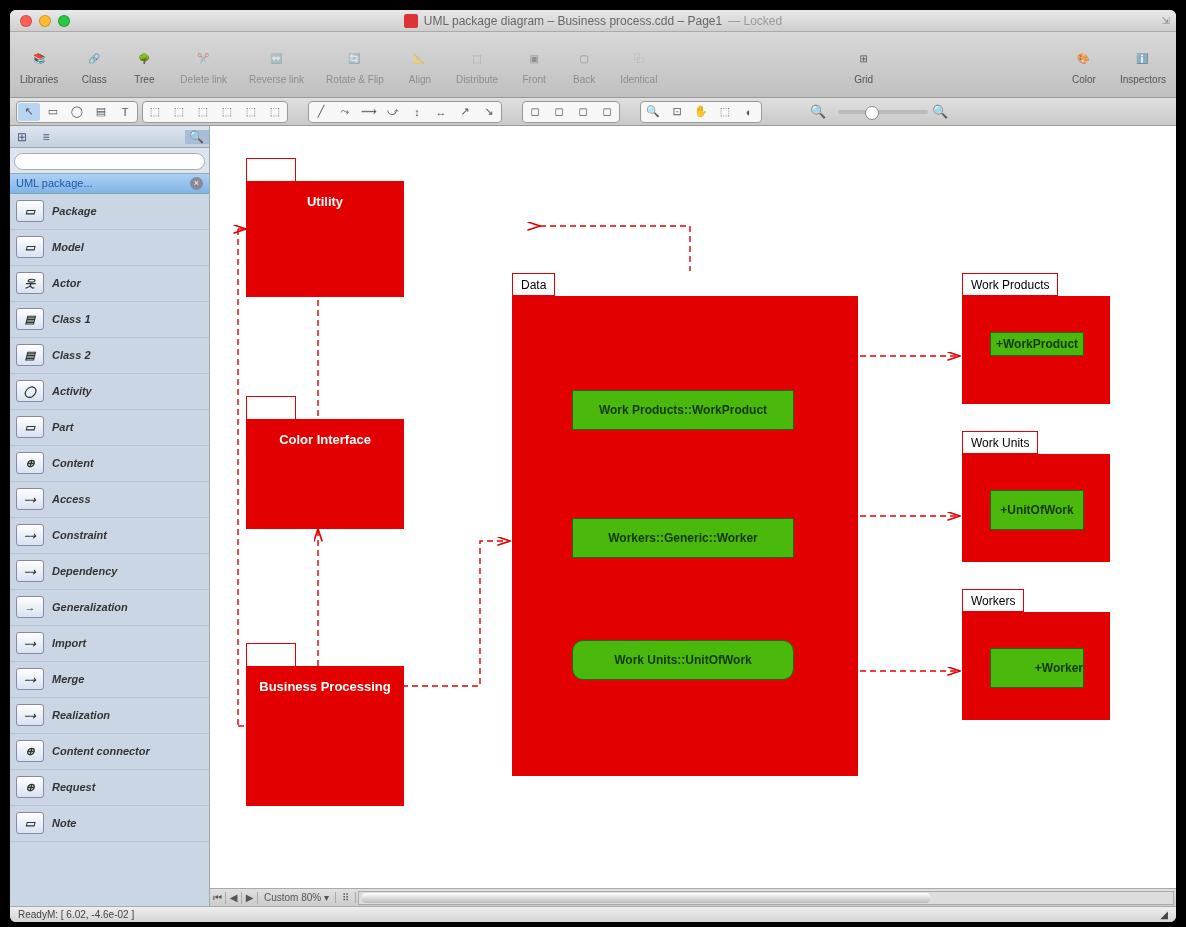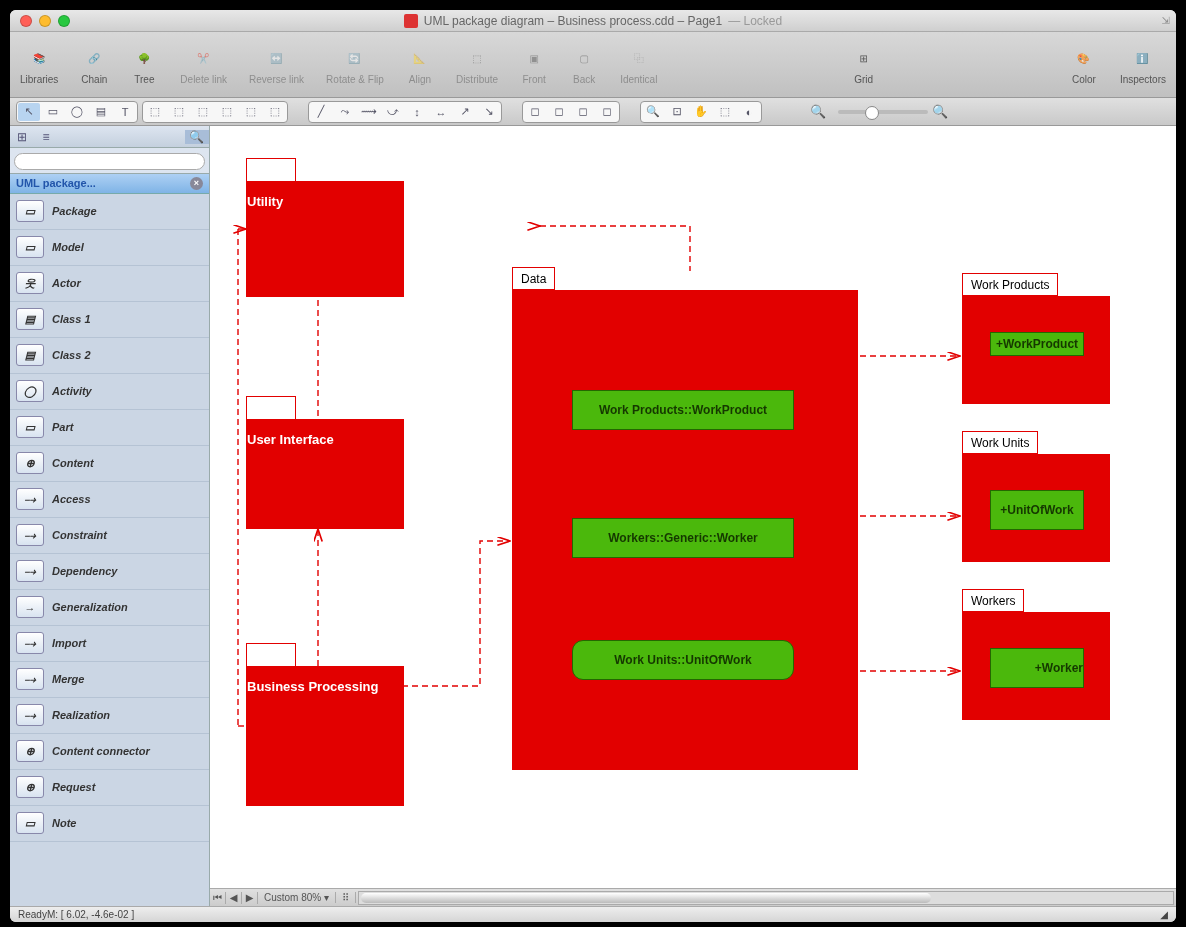--- a/index.html
+++ b/index.html
@@ -28,32 +28,32 @@
 .slider::after { content: ''; position: absolute; left: 30%; top: -4px; width: 12px; height: 12px; background: #fff; border: 1px solid #888; border-radius: 50%; }
 
 .body-row { display: flex; height: 780px; }
 
 .sidebar { width: 200px; background: #cbd6e4; border-right: 1px solid #9aa; display: flex; flex-direction: column; }
 .sb-top { height: 22px; display: flex; align-items: center; border-bottom: 1px solid #9aa; background: linear-gradient(#dde5f0,#c4d0de); }
 .sb-top span { width: 24px; text-align: center; font-size: 12px; color: #557; cursor: pointer; }
 .sb-top .active { background: #a8bdd8; }
 .sb-search { padding: 3px 4px; background: #dde5f0; border-bottom: 1px solid #9aa; }
 .sb-search input { width: 100%; height: 17px; border: 1px solid #aaa; border-radius: 9px; padding: 0 18px; font-size: 11px; }
-.sb-tab { height: 20px; background: linear-gradient(#aed0f4,#7fb4e6); border-bottom: 1px solid #7aa; display: flex; align-items: center; justify-content: space-between; padding: 0 6px; font-size: 11px; color: #2255aa; font-weight: bold; }
+.sb-tab { height: 20px; background: linear-gradient(#aed0f4,#7fb4e6); border-bottom: 1px solid #7aa; display: flex; align-items: center; justify-content: space-between; padding: 0 6px; font-size: 11px; color: #2255aa; font-weight: normal; }
 .sb-tab .x { width: 13px; height: 13px; background: #889; color: #fff; border-radius: 50%; font-size: 9px; display: flex; align-items: center; justify-content: center; cursor: pointer; }
 .sb-items { flex: 1; overflow-y: auto; }
 .sb-item { height: 36px; display: flex; align-items: center; gap: 8px; padding: 0 6px; border-bottom: 1px solid #b5c3d4; font-size: 11px; font-style: italic; font-weight: bold; color: #333; cursor: pointer; }
 .sb-item .shape { width: 28px; height: 22px; background: linear-gradient(#fff,#d8e3f0); border: 1px solid #88a; border-radius: 3px; display: flex; align-items: center; justify-content: center; }
 
 .canvas-area { flex: 1; display: flex; flex-direction: column; background: #fff; position: relative; }
 .canvas { flex: 1; position: relative; overflow: hidden; }
 
 .pkg { position: absolute; }
 .pkg-tab { position: absolute; top: -23px; left: 0; width: 50px; height: 23px; background: #fff; border: 1.5px solid #e20000; border-bottom: none; }
-.pkg-body { background: #e20000; border: 1.5px solid #e20000; color: #fff; font-weight: bold; font-size: 13px; display: flex; align-items: flex-start; padding-top: 12px; }
+.pkg-body { background: #e20000; border: 1.5px solid #e20000; color: #fff; font-weight: bold; font-size: 13px; display: flex; align-items: flex-start; justify-content: center; padding-top: 12px; }
 .pkg-title-white { background: #fff; color: #000; font-size: 12px; font-weight: normal; padding: 3px 8px; border: 1.5px solid #e20000; position: absolute; top: -23px; left: 0; height: 23px; display: flex; align-items: center; }
 
 .green-box { position: absolute; background: #4bb80c; border: 1.5px solid #246800; color: #153800; font-size: 12px; font-weight: bold; display: flex; align-items: center; justify-content: center; }
 
 .statusbar-canvas { height: 18px; background: linear-gradient(#e0e0e0,#ccc); border-top: 1px solid #aaa; display: flex; align-items: center; font-size: 10px; color: #555; }
 .statusbar-canvas .nav { display: flex; gap: 0; }
 .statusbar-canvas .nav span { width: 16px; text-align: center; border-right: 1px solid #aaa; cursor: pointer; }
 .statusbar-canvas .zoom { padding: 0 6px; border-right: 1px solid #aaa; }
 .statusbar-canvas .scroll-h { flex: 1; height: 14px; background: #ddd; border: 1px solid #aaa; margin: 0 2px; position: relative; }
 .statusbar-canvas .scroll-h::after { content:''; position: absolute; left: 2px; top: 1px; width: 70%; height: 10px; background: linear-gradient(#fff,#bbb); border-radius: 6px; }
@@ -84,21 +84,21 @@
   </div>
 
   <div class="toolbar">
     <div class="tb-btn">
         <span class="ic">📚</span>
         <span>Libraries</span>
       </div>
     <div class="tb-group">
       <div class="tb-btn">
           <span class="ic">🔗</span>
-          <span>Chain</span>
+          <span>Class</span>
         </div>
       <div class="tb-btn">
           <span class="ic">🌳</span>
           <span>Tree</span>
         </div>
       <div class="tb-btn" style="opacity:.5">
           <span class="ic">✂️</span>
           <span>Delete link</span>
         </div>
       <div class="tb-btn" style="opacity:.5">
@@ -326,32 +326,32 @@
         <div class="pkg" style="left:36px; top:55px;">
           <div class="pkg-tab"></div>
           <div class="pkg-body" style="width:158px;height:116px;">
             <span>Utility</span>
           </div>
         </div>
 
         <div class="pkg" style="left:36px; top:293px;">
           <div class="pkg-tab"></div>
           <div class="pkg-body" style="width:158px;height:110px;">
-            <span>User Interface</span>
+            <span>Color Interface</span>
           </div>
         </div>
 
         <div class="pkg" style="left:36px; top:540px;">
           <div class="pkg-tab"></div>
           <div class="pkg-body" style="width:158px;height:140px;">
             <span>Business Processing</span>
           </div>
         </div>
 
-        <div class="pkg" style="left:302px; top:164px;">
+        <div class="pkg" style="left:302px; top:170px;">
           <div class="pkg-title-white">
               <span>Data</span>
             </div>
           <div class="pkg-body" style="width:346px;height:480px;padding-top:0"></div>
         </div>
 
         <div class="green-box" style="left:362px;top:264px;width:222px;height:40px;">
           <span>Work Products::WorkProduct</span>
         </div>
         <div class="green-box" style="left:362px;top:392px;width:222px;height:40px;">

